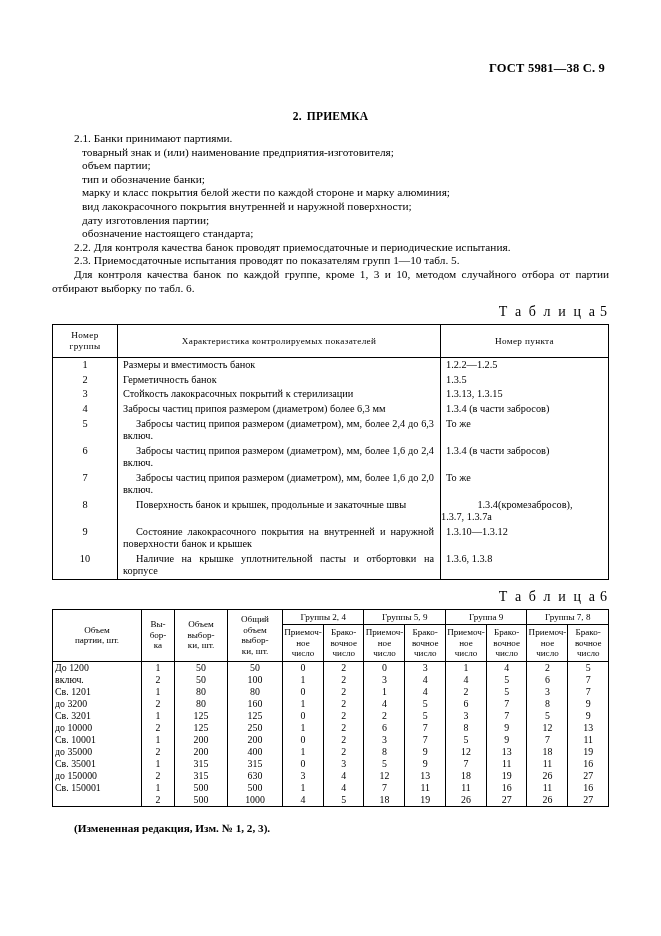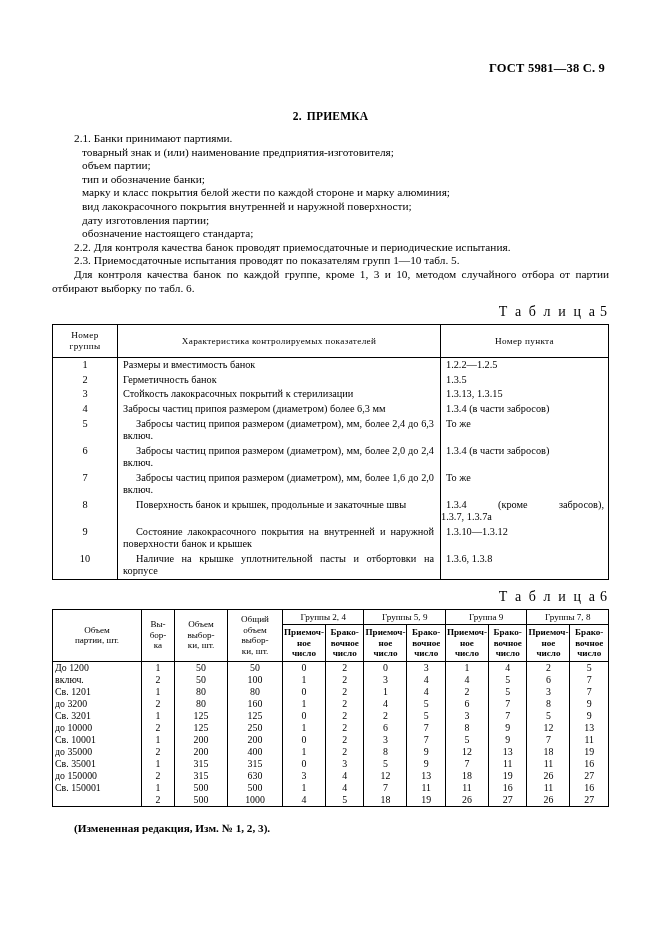--- a/index.html
+++ b/index.html
@@ -119,35 +119,35 @@
   }
   .t5 tbody td.c-chr.noind { text-indent: 0; }
   .t5 tbody td.c-ref {
     padding-left: 5px;
     border-right: 0.6px solid #000;
     text-align: justify;
   }
   .t5 tbody tr:last-child td { border-bottom: 1.2px solid #000; }
   .t5 .spread {
     display: flex;
-    justify-content: space-between;
+    justify-content: center;
   }
 
   
   .t6 { font-size: 9.9px; }
   .t6 th {
     text-align: center;
     vertical-align: middle;
     line-height: 10.6px;
     font-size: 9.1px;
     padding: 2px 1px;
   }
   .t6 thead tr:first-child th { border-top: 1.6px solid #000; }
   .t6 .grp-span { border-bottom: 0.6px solid #000; }
-  .t6 .hdr-bottom { border-bottom: 1.6px solid #000; font-weight: bold; }
+  .t6 .hdr-bottom { border-bottom: 1.6px solid #000; }
   .t6 tbody td {
     text-align: center;
     border-top: none;
     border-bottom: none;
     padding: 0.2px 2px;
     line-height: 11.6px;
     vertical-align: baseline;
   }
   .t6 tbody tr:last-child td { border-bottom: 1.2px solid #000; }
   .t6 td.vol { text-align: left; }
@@ -225,21 +225,21 @@
           <td class="c-chr noind">Забросы частиц припоя размером (диаметром) более 6,3 мм</td>
           <td class="c-ref">1.3.4 (в части забросов)</td>
         </tr>
         <tr>
           <td class="c-grp">5</td>
           <td class="c-chr">Забросы частиц припоя размером (диаметром), мм, более 2,4 до 6,3 включ.</td>
           <td class="c-ref">То же</td>
         </tr>
         <tr>
           <td class="c-grp">6</td>
-          <td class="c-chr">Забросы частиц припоя размером (диаметром), мм, более 2,0 до 2,4 включ.</td>
+          <td class="c-chr">Забросы частиц припоя размером (диаметром), мм, более 1,6 до 2,4 включ.</td>
           <td class="c-ref">1.3.4 (в части забросов)</td>
         </tr>
         <tr>
           <td class="c-grp">7</td>
           <td class="c-chr">Забросы частиц припоя размером (диаметром), мм, более 1,6 до 2,0 включ.</td>
           <td class="c-ref">То же</td>
         </tr>
         <tr>
           <td class="c-grp">8</td>
           <td class="c-chr">Поверхность банок и крышек, продольные и закаточные швы</td>

